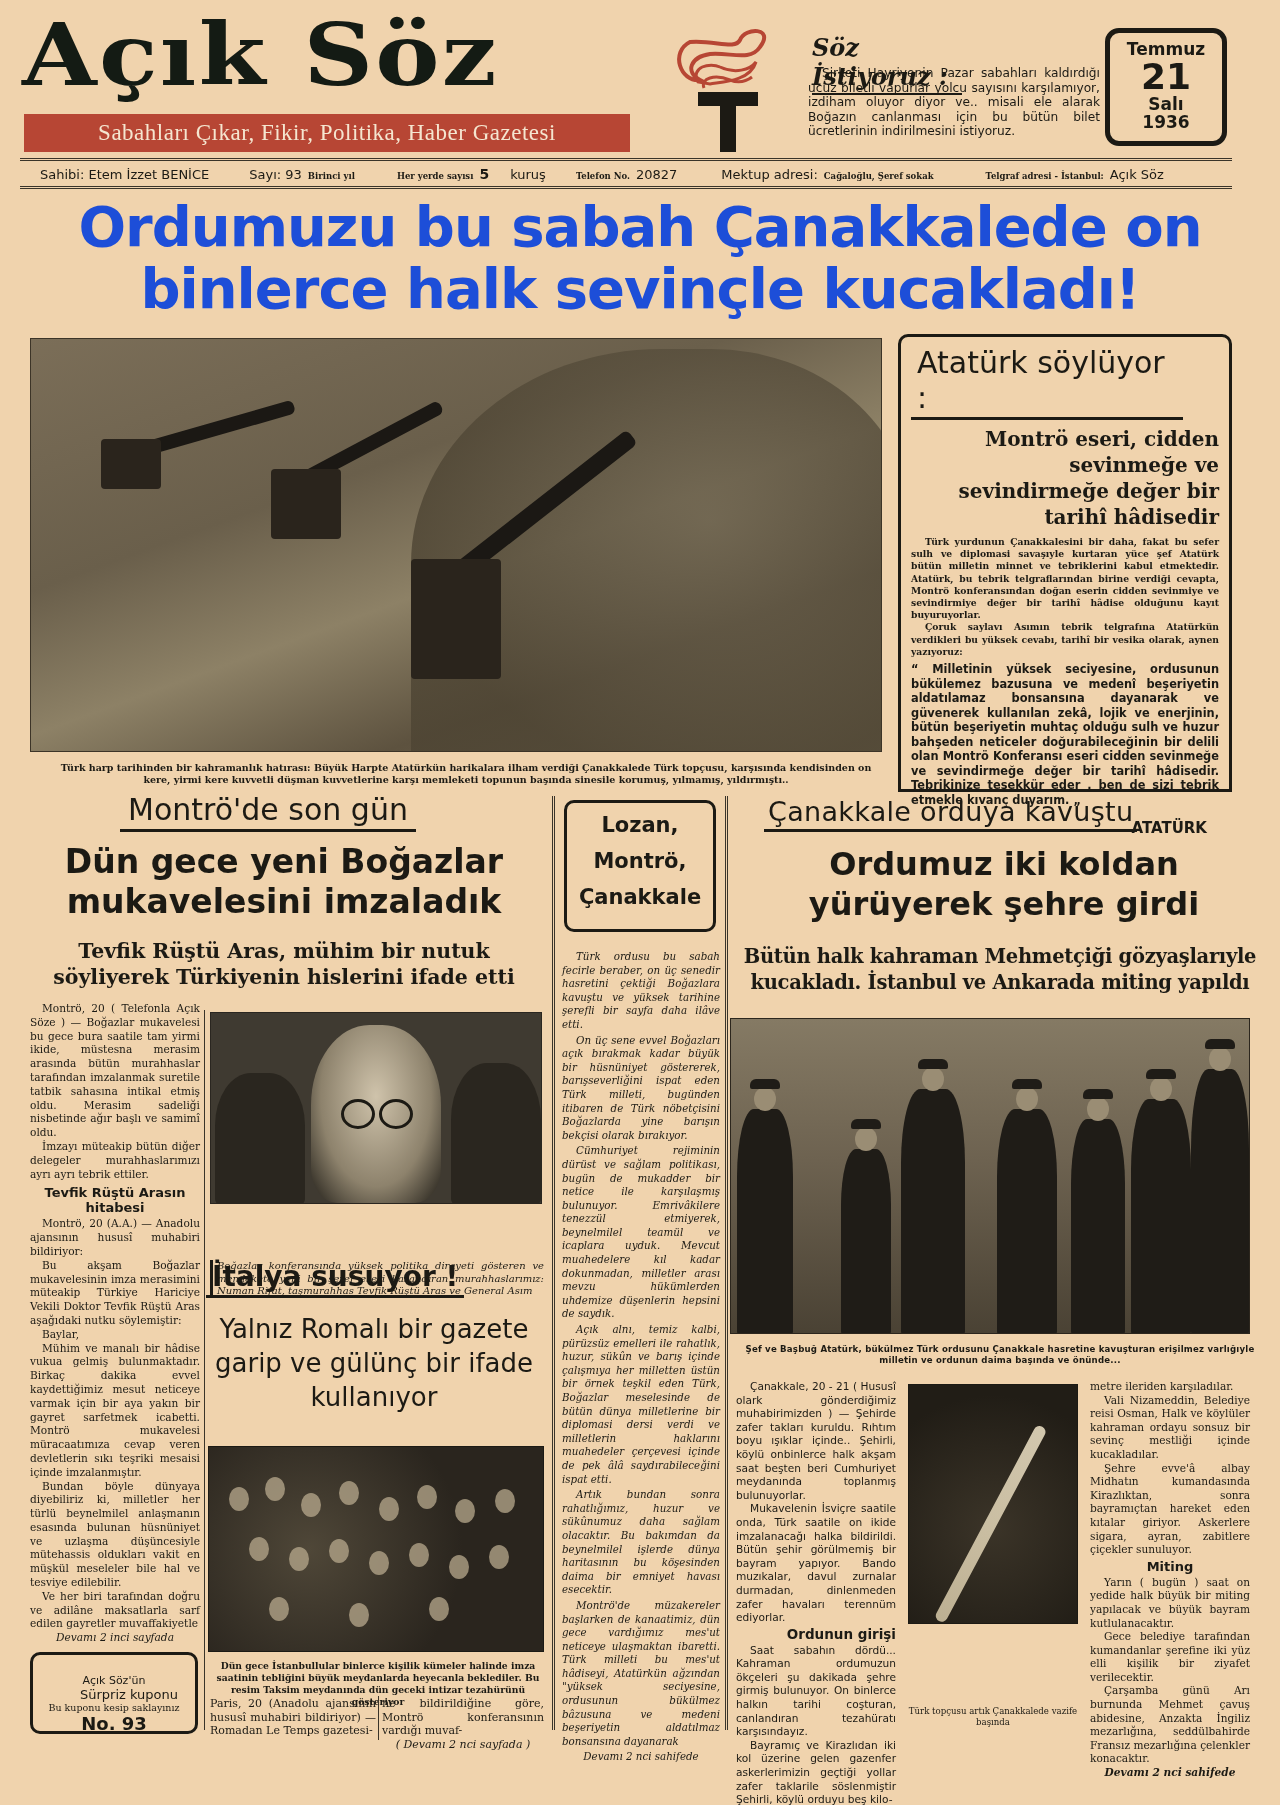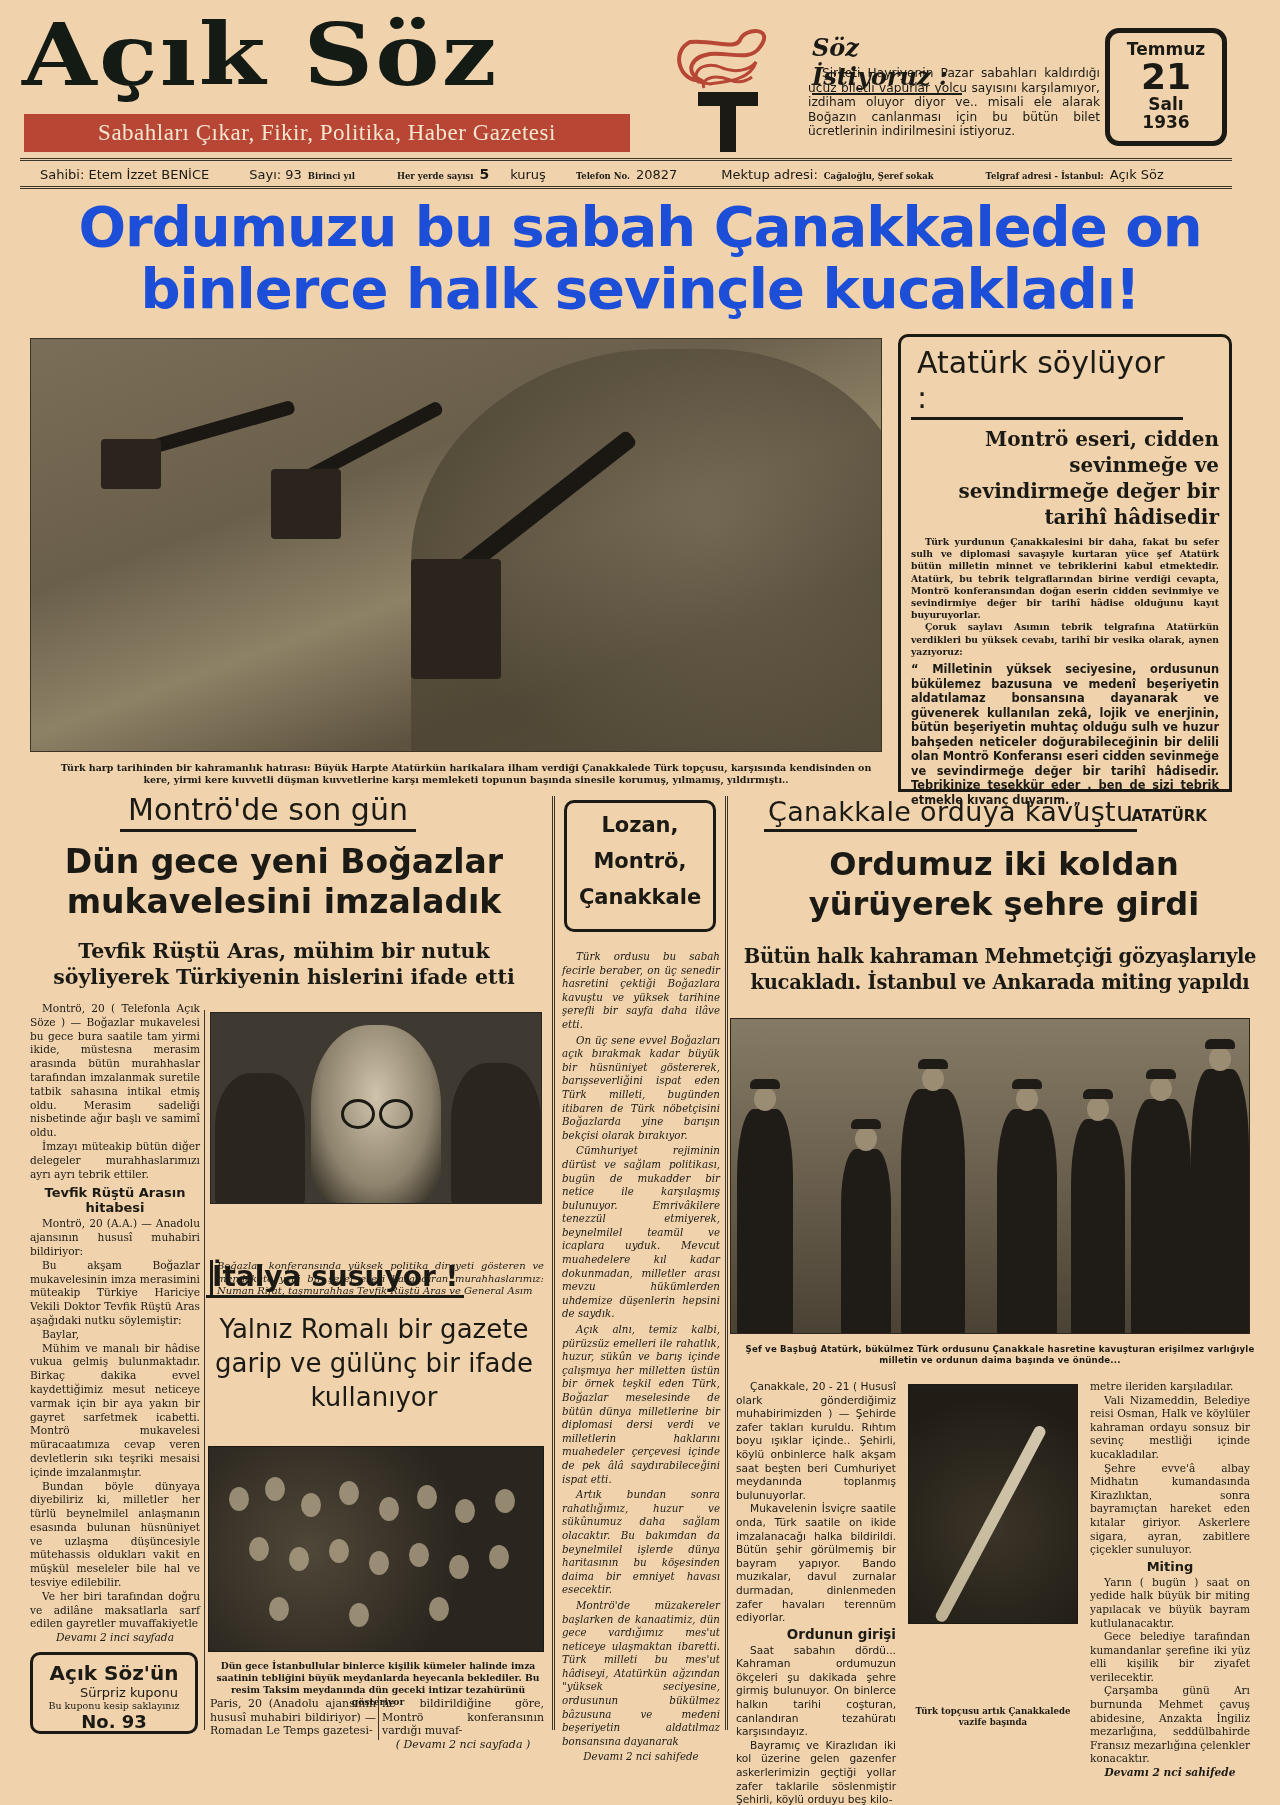--- a/index.html
+++ b/index.html
@@ -41,32 +41,32 @@
   .gun-base { position: absolute; background: #2a241c; border-radius: 4px; }
   .photo-caption-1 { left: 46px; top: 762px; width: 840px; text-align: center; font-family: "DejaVu Serif", serif; font-weight: bold; font-size: 9.5px; line-height: 12px; }
 
   
   .ataturk-box { left: 898px; top: 334px; width: 334px; height: 458px; border: 3px solid #1c1a14; border-radius: 10px 10px 0 0; padding: 8px 10px; }
   .ataturk-title { font-family: "DejaVu Sans", sans-serif; font-size: 30px; font-weight: 500; border-bottom: 3px solid #1c1a14; padding: 0 0 2px 6px; width: 272px; letter-spacing: 0px; }
   .ataturk-sub { text-align: right; font-family: "DejaVu Serif", serif; font-weight: bold; font-size: 20px; line-height: 26px; margin-top: 6px; padding-left: 30px; }
   .ataturk-body { font-family: "DejaVu Serif", serif; font-size: 9.2px; line-height: 12.2px; font-weight: bold; text-align: justify; margin-top: 6px; }
   .ataturk-body p { text-indent: 14px; }
   .ataturk-quote { font-family: "DejaVu Sans", sans-serif; font-weight: bold; font-size: 11.4px; line-height: 14.5px; text-align: justify; margin-top: 4px; }
-  .ataturk-sign { text-align: right; font-family: "DejaVu Sans", sans-serif; font-weight: bold; font-size: 15px; margin-top: 0; padding-right: 12px; }
+  .ataturk-sign { text-align: right; font-family: "DejaVu Sans", sans-serif; font-weight: bold; font-size: 15px; margin-top: 12px; padding-right: 12px; }
 
   
   .montro-kicker { left: 120px; top: 792px; font-family: "DejaVu Sans", sans-serif; font-size: 30px; border-bottom: 3px solid #1c1a14; padding: 0 8px 2px; }
   .montro-head { left: 24px; top: 842px; width: 520px; text-align: center; font-family: "DejaVu Sans", sans-serif; font-weight: bold; font-size: 33px; line-height: 40px; }
   .tevfik-head { left: 24px; top: 938px; width: 520px; text-align: center; font-family: "DejaVu Serif", serif; font-weight: bold; font-size: 20.5px; line-height: 26px; }
   .left-col { left: 30px; top: 1002px; width: 170px; font-family: "DejaVu Serif", serif; font-size: 10.6px; line-height: 13.8px; text-align: justify; }
   .left-col p { text-indent: 12px; }
   .left-col .subhead { text-indent: 0; text-align: center; font-family: "DejaVu Sans", sans-serif; font-weight: bold; font-size: 13px; line-height: 15px; margin: 4px 0 2px; }
   .left-col .cont { text-indent: 0; text-align: center; font-style: italic; }
   .coupon { left: 30px; top: 1652px; width: 168px; height: 82px; border: 3px solid #1c1a14; border-radius: 10px; text-align: center; }
-  .coupon-title { font-family: "DejaVu Sans", sans-serif; font-weight: bold; font-size: 20px; margin-top: 6px; }
+  .coupon-title { font-family: "DejaVu Sans", sans-serif; font-weight: normal; font-size: 11px; margin-top: 19px; }
   .coupon-sub { font-family: "DejaVu Sans", sans-serif; font-size: 13px; padding-left: 30px; }
   .coupon-note { font-family: "DejaVu Serif", serif; font-size: 9.5px; }
   .coupon-no { font-family: "DejaVu Sans", sans-serif; font-weight: bold; font-size: 18px; }
   .vrule { width: 0; border-left: 1px solid #3a3429; }
 
   .photo2 { left: 210px; top: 1012px; width: 332px; height: 192px; background: #3f3a31; border: 1px solid #2a2620; }
   .photo2 .p { position: absolute; background: #2a261f; border-radius: 40% 40% 6px 6px; }
   .photo2 .face { position: absolute; left: 100px; top: 12px; width: 130px; height: 178px; background: radial-gradient(ellipse at 50% 40%, #cfc3ab, #8d826c 60%, #2e2a22 95%); border-radius: 45% 45% 20% 20%; }
   .glasses { position: absolute; left: 130px; top: 86px; width: 72px; height: 24px; }
   .glasses::before, .glasses::after { content: ""; position: absolute; top: 0; width: 28px; height: 24px; border: 3px solid #1c1a14; border-radius: 50%; }
@@ -97,21 +97,21 @@
   .photo4 { left: 730px; top: 1018px; width: 520px; height: 316px; background: linear-gradient(180deg, #857a64 0%, #6d6250 45%, #4a4234 100%); border: 1px solid #2c261d; }
   .officer { position: absolute; background: #1f1c17; border-radius: 30% 30% 4px 4px; }
   .officer .head { position: absolute; top: -22px; left: 50%; width: 22px; height: 24px; margin-left: -11px; background: #9a8d74; border-radius: 50%; }
   .officer .cap { position: absolute; top: -30px; left: 50%; width: 30px; height: 10px; margin-left: -15px; background: #1f1c17; border-radius: 6px 6px 2px 2px; }
   .photo4-caption { left: 740px; top: 1344px; width: 520px; text-align: center; font-family: "DejaVu Sans", sans-serif; font-weight: bold; font-size: 8.6px; line-height: 11px; letter-spacing: 0.2px; }
   .right-col-a { left: 736px; top: 1380px; width: 160px; font-family: "DejaVu Sans", sans-serif; font-size: 10.6px; line-height: 13.6px; text-align: justify; }
   .right-col-a p { text-indent: 14px; }
   .right-col-a .subhead { text-indent: 0; text-align: right; font-weight: bold; font-size: 13.5px; line-height: 15px; margin: 2px 0; }
   .photo5 { left: 908px; top: 1384px; width: 170px; height: 240px; background: radial-gradient(circle at 50% 60%, #3b3428, #211d16 80%); border: 1px solid #1c1a14; }
   .beam { position: absolute; left: 40px; top: 40px; width: 220px; height: 12px; background: linear-gradient(90deg, #d7c9a8, #f0e4c8); transform: rotate(-62deg); transform-origin: left center; border-radius: 6px; opacity: 0.85; }
-  .photo5-caption { left: 908px; top: 1706px; width: 170px; text-align: center; font-family: "DejaVu Serif", serif; font-weight: bold; font-size: 8.6px; line-height: 11px; }
+  .photo5-caption { left: 908px; top: 1706px; width: 170px; text-align: center; font-family: "DejaVu Serif", serif; font-weight: normal; font-size: 8.6px; line-height: 11px; }
   .right-col-b { left: 1090px; top: 1380px; width: 160px; font-family: "DejaVu Serif", serif; font-size: 10.6px; line-height: 13.6px; text-align: justify; }
   .right-col-b p { text-indent: 14px; }
   .right-col-b .subhead { text-indent: 0; text-align: center; font-family: "DejaVu Sans", sans-serif; font-weight: bold; font-size: 13px; line-height: 15px; margin: 2px 0; }
   .right-col-b .cont { text-indent: 0; text-align: center; font-style: italic; font-weight: bold; }
 </style>
 </head>
 <body>
 
 <div class="abs masthead-title">Açık Söz</div>
 <div class="abs tagline-bar">Sabahları Çıkar, Fikir, Politika, Haber Gazetesi</div>

